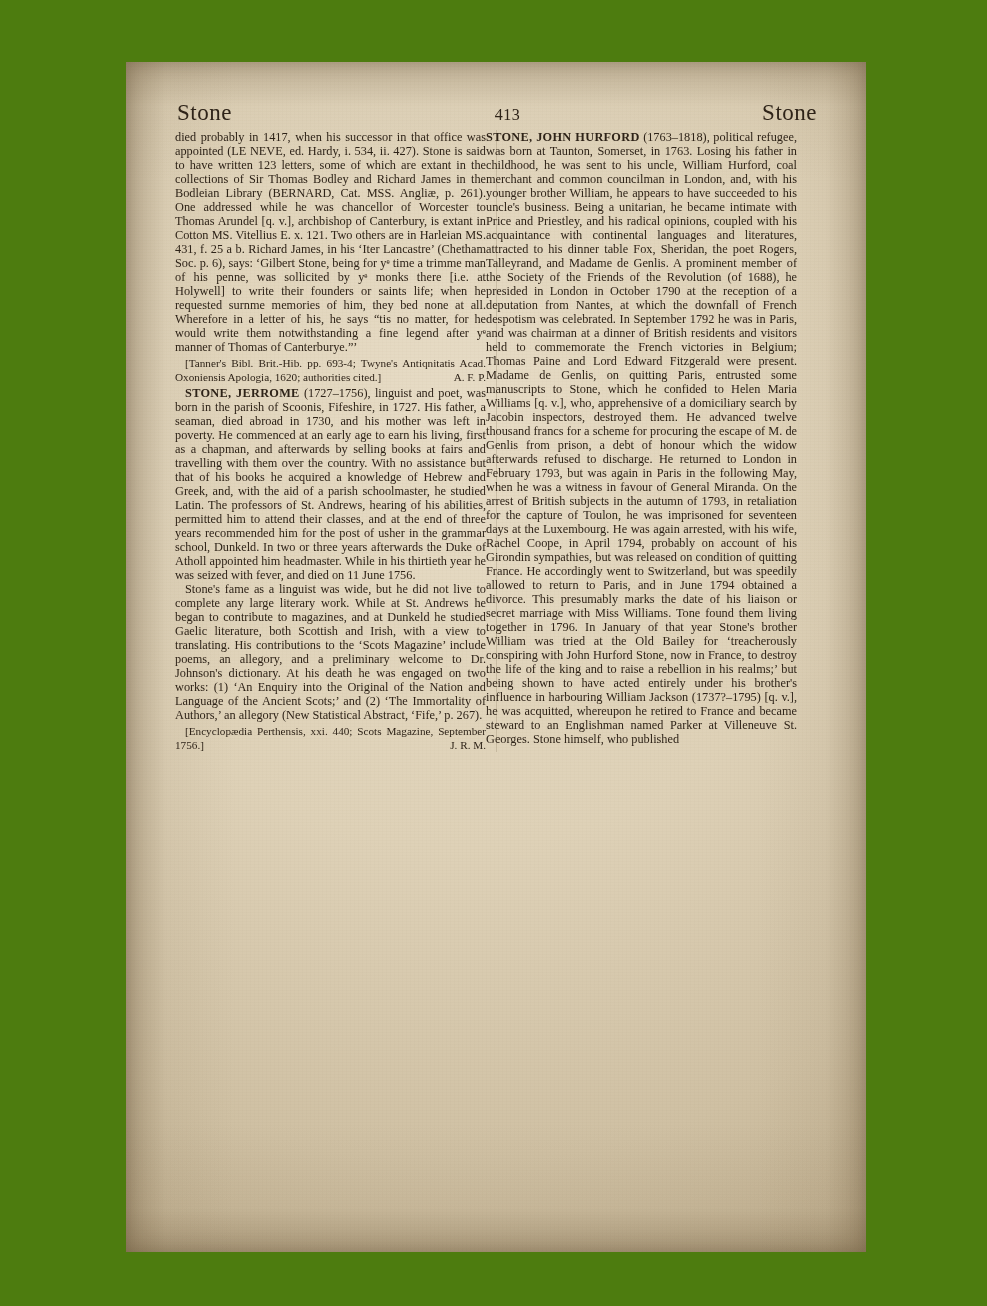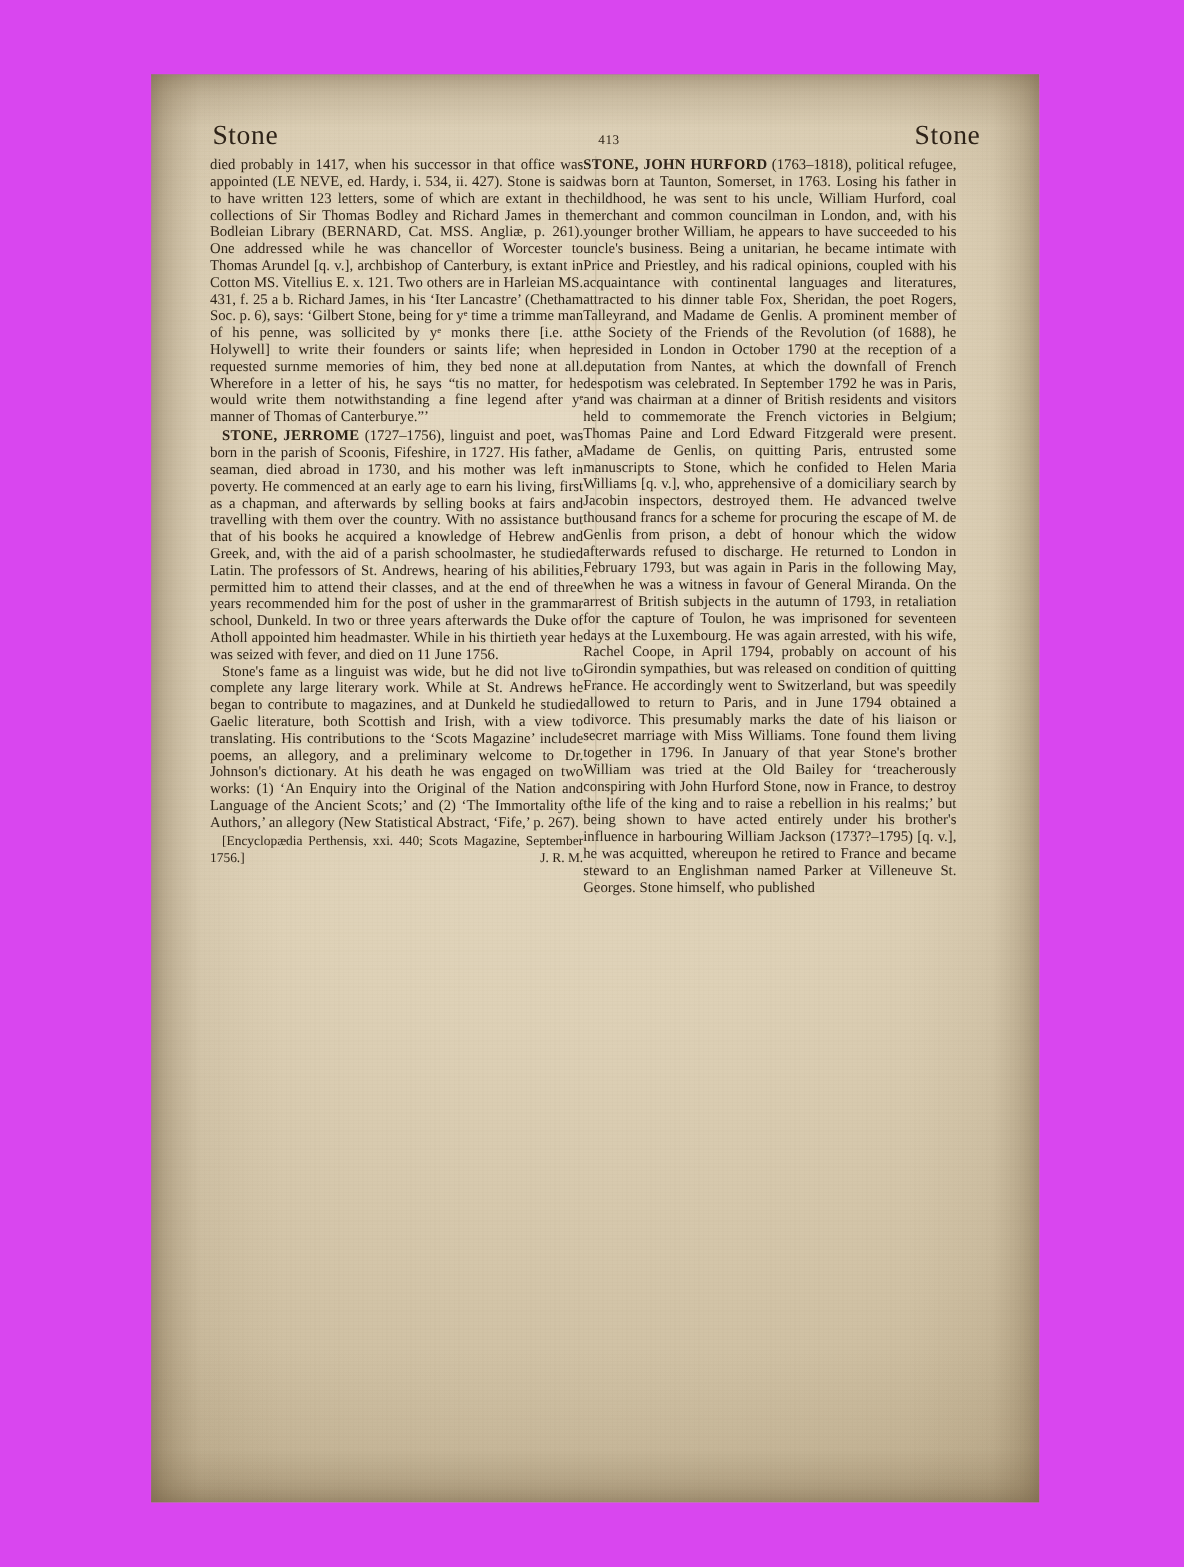--- a/index.html
+++ b/index.html
@@ -13,21 +13,21 @@
     overflow: hidden;
     font-family: "Liberation Serif", serif;
   }
 
   
   #scan {
     position: absolute;
     left: 0; top: 0;
     width: 987px;
     height: 1306px;
-    background: #d946ef;
+    background: #4d7c0f;
   }
   #paper {
     position: absolute;
     left: 126px;
     top: 62px;
     width: 740px;
     height: 1190px;
     background:
       radial-gradient(120% 80% at 45% 30%, #e7dcc6 0%, #ded1b7 45%, #cfc0a3 78%, #bfae8e 100%);
     box-shadow: 0 0 18px rgba(80,64,40,0.35) inset;
@@ -71,21 +71,21 @@
     width: 640px;
     margin: 0 auto 4px auto;
     padding: 0 4px;
   }
   .runhead .side {
     font-size: 23px;
     letter-spacing: .5px;
     font-weight: 400;
   }
   .runhead .folio {
-    font-size: 11px;
+    font-size: 16px;
     letter-spacing: .5px;
     margin-left: 21px;
   }
 
   .columns {
     width: 644px;
     margin: 0 auto;
     display: flex;
     position: relative;
   }
@@ -130,20 +130,24 @@
       <div class="side">Stone</div>
       <div class="folio">413</div>
       <div class="side">Stone</div>
     </div>
 
     <div class="columns">
       <div class="rule"></div>
 
       <div class="col">
         <p class="noind">died probably in 1417, when his successor in that office was appointed (LE NEVE, ed. Hardy, i. 534, ii. 427). Stone is said to have written 123 letters, some of which are extant in the collections of Sir Thomas Bodley and Richard James in the Bodleian Library (BERNARD, Cat. MSS. Angliæ, p. 261). One addressed while he was chancellor of Worcester to Thomas Arundel [q. v.], archbishop of Canterbury, is extant in Cotton MS. Vitellius E. x. 121. Two others are in Harleian MS. 431, f. 25 a b. Richard James, in his ‘Iter Lancastre’ (Chetham Soc. p. 6), says: ‘Gilbert Stone, being for yᵉ time a trimme man of his penne, was sollicited by yᵉ monks there [i.e. at Holywell] to write their founders or saints life; when he requested surnme memories of him, they bed none at all. Wherefore in a letter of his, he says “tis no matter, for he would write them notwithstanding a fine legend after yᵉ manner of Thomas of Canterburye.”’</p>
+        <p class="refs">
+          <span>[Tanner's Bibl. Brit.-Hib. pp. 693-4; Twyne's Antiqnitatis Acad. Oxoniensis Apologia, 1620; authorities cited.]</span>
+          <span class="sig">A. F. P.</span>
+        </p>
         <p class="entry"><span class="hw">STONE, JERROME</span> (1727–1756), linguist and poet, was born in the parish of Scoonis, Fifeshire, in 1727. His father, a seaman, died abroad in 1730, and his mother was left in poverty. He commenced at an early age to earn his living, first as a chapman, and afterwards by selling books at fairs and travelling with them over the country. With no assistance but that of his books he acquired a knowledge of Hebrew and Greek, and, with the aid of a parish schoolmaster, he studied Latin. The professors of St. Andrews, hearing of his abilities, permitted him to attend their classes, and at the end of three years recommended him for the post of usher in the grammar school, Dunkeld. In two or three years afterwards the Duke of Atholl appointed him headmaster. While in his thirtieth year he was seized with fever, and died on 11 June 1756.</p>
         <p>Stone's fame as a linguist was wide, but he did not live to complete any large literary work. While at St. Andrews he began to contribute to magazines, and at Dunkeld he studied Gaelic literature, both Scottish and Irish, with a view to translating. His contributions to the ‘Scots Magazine’ include poems, an allegory, and a preliminary welcome to Dr. Johnson's dictionary. At his death he was engaged on two works: (1) ‘An Enquiry into the Original of the Nation and Language of the Ancient Scots;’ and (2) ‘The Immortality of Authors,’ an allegory (New Statistical Abstract, ‘Fife,’ p. 267).</p>
         <p class="refs">
           <span>[Encyclopædia Perthensis, xxi. 440; Scots Magazine, September 1756.]</span>
           <span class="sig">J. R. M.</span>
         </p>
       </div>
 
       <div class="col">
         <p class="noind"><span class="hw">STONE, JOHN HURFORD</span> (1763–1818), political refugee, was born at Taunton, Somerset, in 1763. Losing his father in childhood, he was sent to his uncle, William Hurford, coal merchant and common councilman in London, and, with his younger brother William, he appears to have succeeded to his uncle's business. Being a unitarian, he became intimate with Price and Priestley, and his radical opinions, coupled with his acquaintance with continental languages and literatures, attracted to his dinner table Fox, Sheridan, the poet Rogers, Talleyrand, and Madame de Genlis. A prominent member of the Society of the Friends of the Revolution (of 1688), he presided in London in October 1790 at the reception of a deputation from Nantes, at which the downfall of French despotism was celebrated. In September 1792 he was in Paris, and was chairman at a dinner of British residents and visitors held to commemorate the French victories in Belgium; Thomas Paine and Lord Edward Fitzgerald were present. Madame de Genlis, on quitting Paris, entrusted some manuscripts to Stone, which he confided to Helen Maria Williams [q. v.], who, apprehensive of a domiciliary search by Jacobin inspectors, destroyed them. He advanced twelve thousand francs for a scheme for procuring the escape of M. de Genlis from prison, a debt of honour which the widow afterwards refused to discharge. He returned to London in February 1793, but was again in Paris in the following May, when he was a witness in favour of General Miranda. On the arrest of British subjects in the autumn of 1793, in retaliation for the capture of Toulon, he was imprisoned for seventeen days at the Luxembourg. He was again arrested, with his wife, Rachel Coope, in April 1794, probably on account of his Girondin sympathies, but was released on condition of quitting France. He accordingly went to Switzerland, but was speedily allowed to return to Paris, and in June 1794 obtained a divorce. This presumably marks the date of his liaison or secret marriage with Miss Williams. Tone found them living together in 1796. In January of that year Stone's brother William was tried at the Old Bailey for ‘treacherously conspiring with John Hurford Stone, now in France, to destroy the life of the king and to raise a rebellion in his realms;’ but being shown to have acted entirely under his brother's influence in harbouring William Jackson (1737?–1795) [q. v.], he was acquitted, whereupon he retired to France and became steward to an Englishman named Parker at Villeneuve St. Georges. Stone himself, who published</p>

